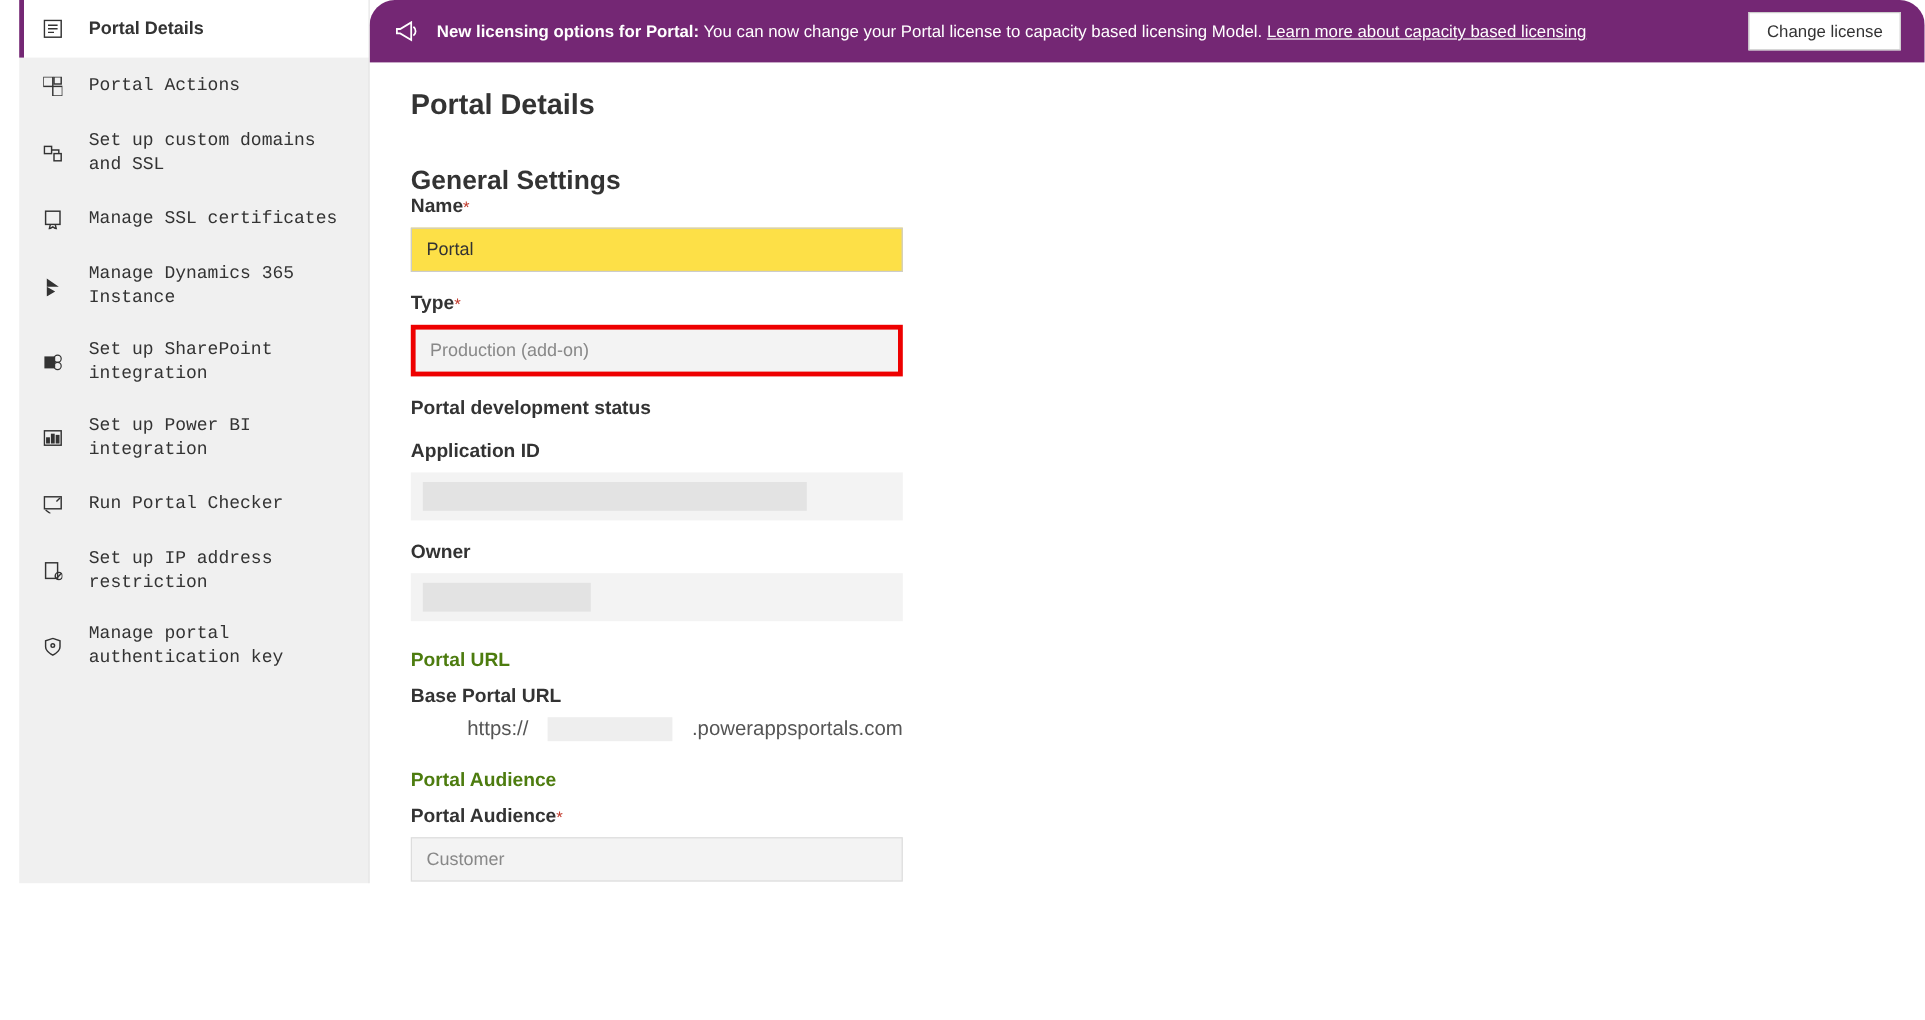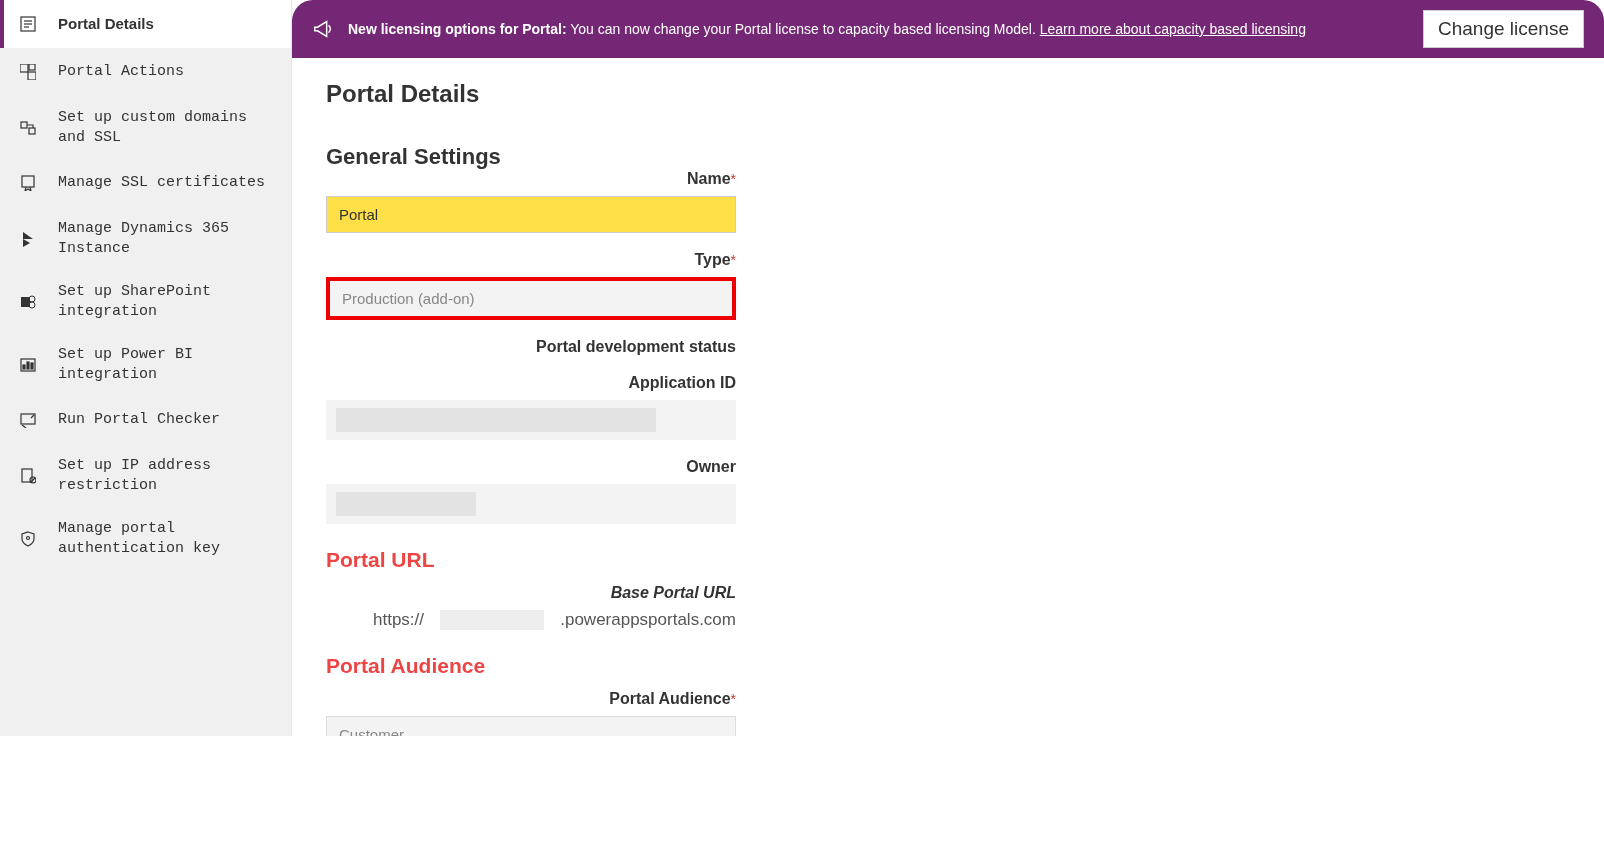--- a/index.html
+++ b/index.html
@@ -6,21 +6,21 @@
   body {
     font-family: "Segoe UI", -apple-system, sans-serif;
     font-size: 14px;
     color: #333;
     background: #fff;
     width: 1604px;
     height: 850px;
     overflow: hidden;
     position: relative;
   }
-  .app { display: flex; height: 736px; }
+  .app { display: flex; height: 736px; padding-left: 16px; }
   .sidebar {
     width: 292px;
     background: #f0f0f0;
     border-right: 1px solid #e5e5e5;
     flex-shrink: 0;
   }
   .sidebar-item {
     display: flex;
     align-items: center;
     padding: 12px 18px;
@@ -51,38 +51,38 @@
   }
   .banner-icon { width: 22px; height: 22px; flex-shrink:0; }
   .banner-text { flex: 1; }
   .banner-text .bold { font-weight: 700; }
   .banner-text a { color: #fff; text-decoration: underline; cursor: pointer; }
   .banner-btn {
     background: #fff;
     color: #333;
     border: 1px solid #ccc;
     padding: 7px 14px;
-    font-size: 19px;
+    font-size: 14px;
     cursor: pointer;
   }
   .content {
     flex: 1;
     overflow-y: auto;
     padding: 22px 34px;
   }
   .page-title { font-size: 24px; font-weight: 600; margin-bottom: 36px; color:#333; }
   .section-title { font-size: 22px; font-weight: 600; color:#333; }
-  .subsection-title { font-size: 21px; font-weight: 600; margin: 24px 0 12px; color:#ef4444;}
+  .subsection-title { font-size: 16px; font-weight: 600; margin: 24px 0 12px; color:#4d7c0f;}
   .field { margin-bottom: 18px; width: 410px; }
   .field-label {
     font-size: 16px;
     font-weight: 600;
     margin-bottom: 8px;
     display: flex;
-    justify-content: flex-end;
+    justify-content: flex-start;
     align-items: center;
     color:#333;
   }
   .req { color: #c0392b; font-weight: normal; font-size:14px; }
   .field-input {
     width: 100%;
     padding: 9px 12px;
     border: 1px solid #ccc;
     font-size: 15px;
     background: #fde047;
@@ -305,21 +305,21 @@
         <div class="field-label">
           <span>Owner</span>
         </div>
         <div class="redacted-box">
           <div class="inner-blur short"></div>
         </div>
       </div>
 
       <h2 class="subsection-title">Portal URL</h2>
       <div class="field">
-        <div class="field-label" style="font-weight:600;font-style:italic;">
+        <div class="field-label" style="font-weight:600;">
           <span>Base Portal URL</span>
         </div>
         <div class="url-line">
           <span>https://</span>
           <span class="url-placeholder"></span>
           <span>.powerappsportals.com</span>
         </div>
       </div>
 
       <h2 class="subsection-title">Portal Audience</h2>

